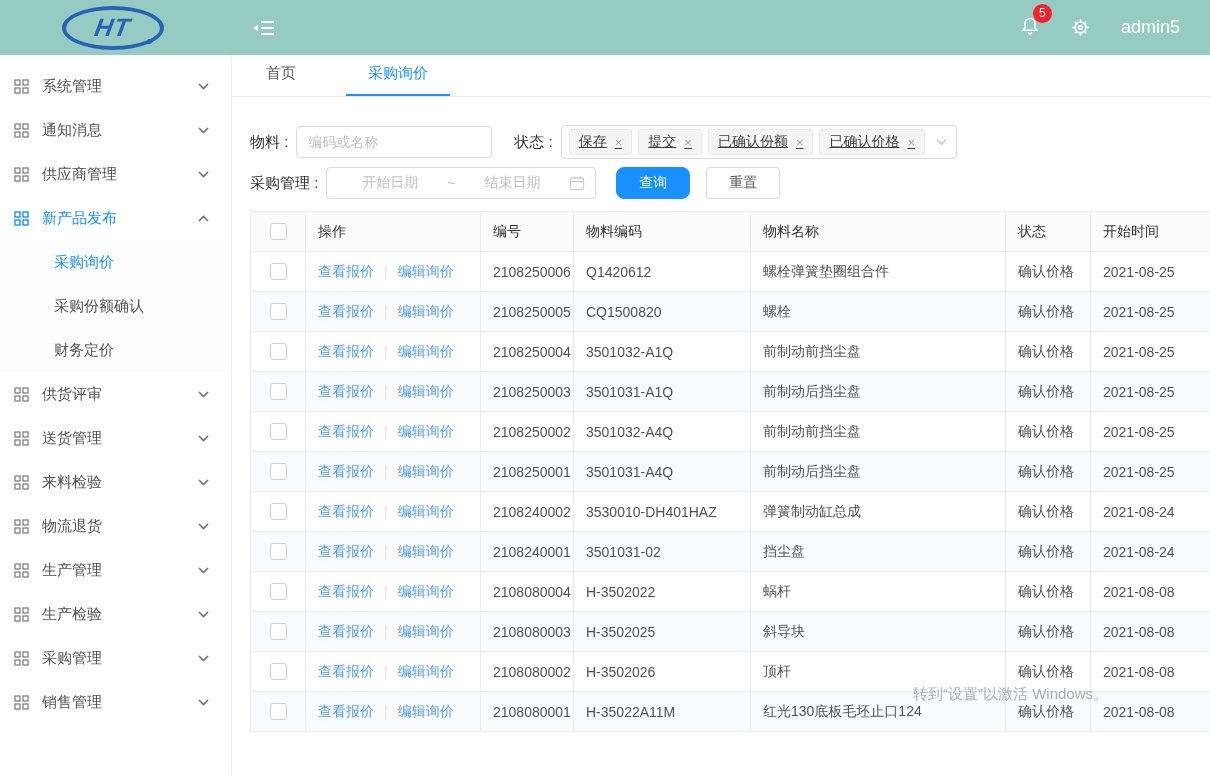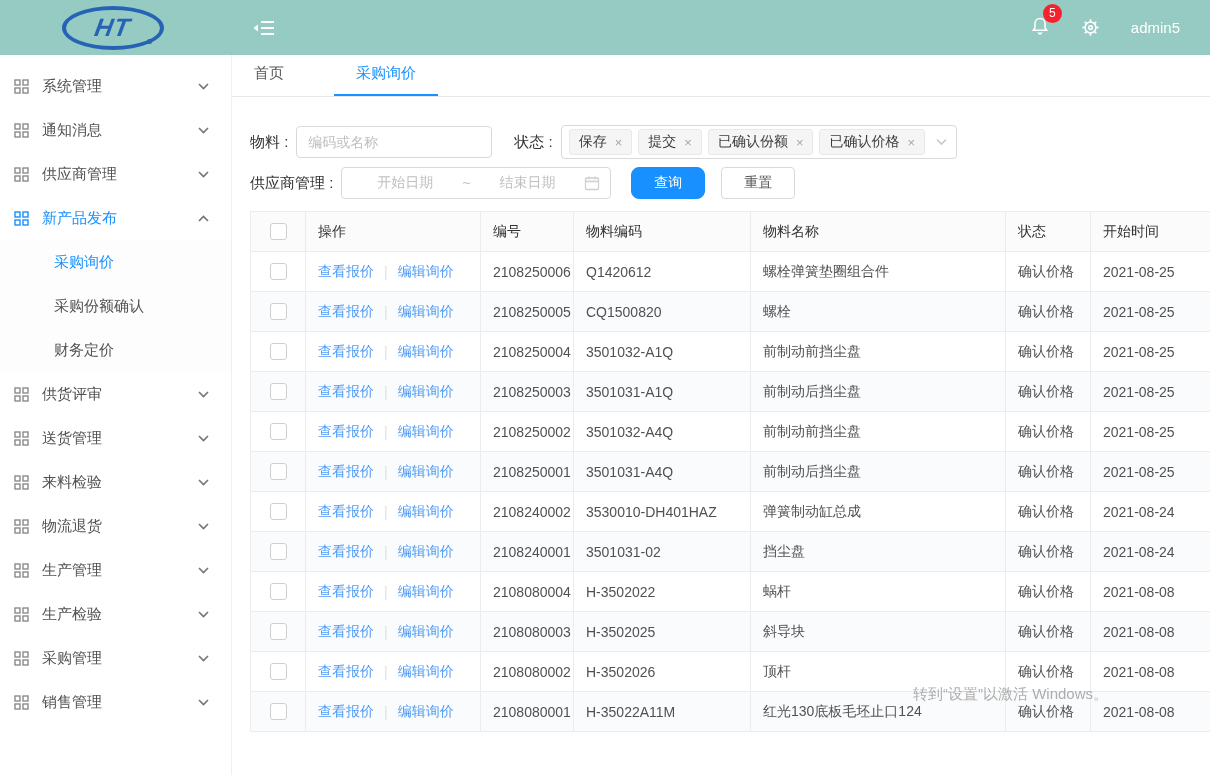--- a/index.html
+++ b/index.html
@@ -16,37 +16,37 @@
     color:var(--logo-blue,#2663b5); transform:skewX(-10deg); }
   .logo .dot { position:absolute; right:8px; bottom:2px; width:5px; height:5px; border-radius:50%;
     background:var(--logo-blue,#2663b5); }
   .collapse-btn { margin-left:88px; cursor:pointer; display:flex; align-items:center; }
   .header-right { margin-left:auto; margin-right:30px; display:flex; align-items:center; gap:30px; }
   .bell-wrap { position:relative; cursor:pointer; }
   .badge { position:absolute; top:-11px; right:-12px; min-width:19px; height:19px; border-radius:10px;
     background:var(--badge,#f5222d); color:#fff; font-size:12px; display:flex; align-items:center;
     justify-content:center; padding:0 4px; }
   .gear-wrap { cursor:pointer; display:flex; }
-  .username { color:#fff; font-size:15px; cursor:pointer; }
+  .username { color:#fff; font-size:18px; cursor:pointer; }
 
   
   .sidebar { position:absolute; top:55px; left:0; width:232px; bottom:0; background:#fff;
     border-right:1px solid #efefef; padding-top:9px; overflow:hidden; z-index:5; }
   .side-item { height:44px; display:flex; align-items:center; padding:0 22px 0 14px;
     font-size:15px; color:#525252; cursor:pointer; }
   .side-item .grid-ic { margin-right:13px; color:#8a8a8a; flex:none; }
   .side-item .lbl { flex:1; white-space:nowrap; }
   .side-item .chev { flex:none; }
   .side-item.child { padding-left:54px; background:#fdfdfd; }
   .side-item.active { color:var(--accent,#1890ff); }
   .side-item.active .grid-ic { color:var(--accent,#1890ff); }
   .chev.up { transform:rotate(180deg); }
 
   
-  .tabbar { position:absolute; left:220px; right:0; top:55px; height:42px; background:#fff;
+  .tabbar { position:absolute; left:232px; right:0; top:55px; height:42px; background:#fff;
     border-bottom:1px solid #e8e8e8; display:flex; align-items:flex-end; padding-left:26px; z-index:4; }
   .tab { padding:0 8px 13px; margin-right:56px; font-size:15px; color:#5a5a5a; cursor:pointer; position:relative; white-space:nowrap; }
   .tab.active { color:var(--accent,#1890ff); }
   .tab.active::after { content:""; position:absolute; left:-14px; right:-14px; bottom:0; height:2px;
     background:var(--accent,#1890ff); }
 
   
   .content { position:absolute; left:232px; top:97px; right:0; bottom:0; background:#fff;
     padding-left:18px; overflow:hidden; }
   .toolbar { margin-top:18px; display:flex; }
@@ -65,21 +65,21 @@
   .filter-row.r2 { margin-top:8px; }
   .f-label { white-space:nowrap; margin-right:8px; }
   .text-input { width:196px; height:32px; border:1px solid #d9d9d9; border-radius:4px;
     padding:0 11px; font-size:14px; color:#a16207; outline:none;
     font-family:"Liberation Sans","DejaVu Sans",sans-serif; }
   .text-input::placeholder { color:#bfbfbf; }
   .status-label { margin-left:22px; }
   .multiselect { min-height:34px; border:1px solid #d9d9d9; border-radius:4px; display:flex;
     align-items:center; padding:2px 28px 2px 4px; position:relative; cursor:pointer; }
   .tag { background:#f5f5f5; border:1px solid #e9e9e9; border-radius:3px; padding:3px 9px;
-    margin:0 3px; font-size:14px; color:#3c3c3c; display:inline-flex; align-items:center; gap:8px; white-space:nowrap; }
+    margin:0 3px; font-size:14px; color:#3c3c3c; display:inline-flex; align-items:center; gap:8px; white-space:nowrap;text-decoration:underline; }
   .tag .x { color:#a6a6a6; font-size:13px; cursor:pointer; line-height:1; }
   .ms-chev { position:absolute; right:9px; top:50%; transform:translateY(-50%); }
 
   .date-range { width:270px; height:32px; border:1px solid #d9d9d9; border-radius:4px;
     display:flex; align-items:center; padding:0 10px; color:#bfbfbf; font-size:14px; cursor:pointer; }
   .date-range .ph { flex:1; text-align:center; white-space:nowrap; }
   .date-range .sep { padding:0 4px; }
   .date-range .cal { flex:none; display:flex; margin-left:4px; }
 
   
@@ -319,21 +319,21 @@
       <span class="tlbl">已确认价格</span>
       <span class="x">×</span>
     </span></span>
       <svg class="ms-chev" width="11" height="7" viewBox="0 0 11 7" fill="none" stroke="#c8c8c8" stroke-width="1.6">
         <polyline points="1,1 5.5,5.5 10,1"></polyline>
       </svg>
     </div>
   </div>
 
   <div class="filter-row r2">
-    <span class="f-label">供应商管理 :</span>
+    <span class="f-label">采购管理 :</span>
     <div class="date-range">
       <span class="ph">开始日期</span>
       <span class="sep">~</span>
       <span class="ph">结束日期</span>
       <span class="cal">
         <svg width="16" height="16" viewBox="0 0 16 16" fill="none" stroke="#cfcfcf" stroke-width="1.3">
           <rect x="1.5" y="3" width="13" height="11.5" rx="1"></rect>
           <path d="M1.5 6.5h13M5 1.5v3M11 1.5v3"></path>
         </svg>
       </span>

